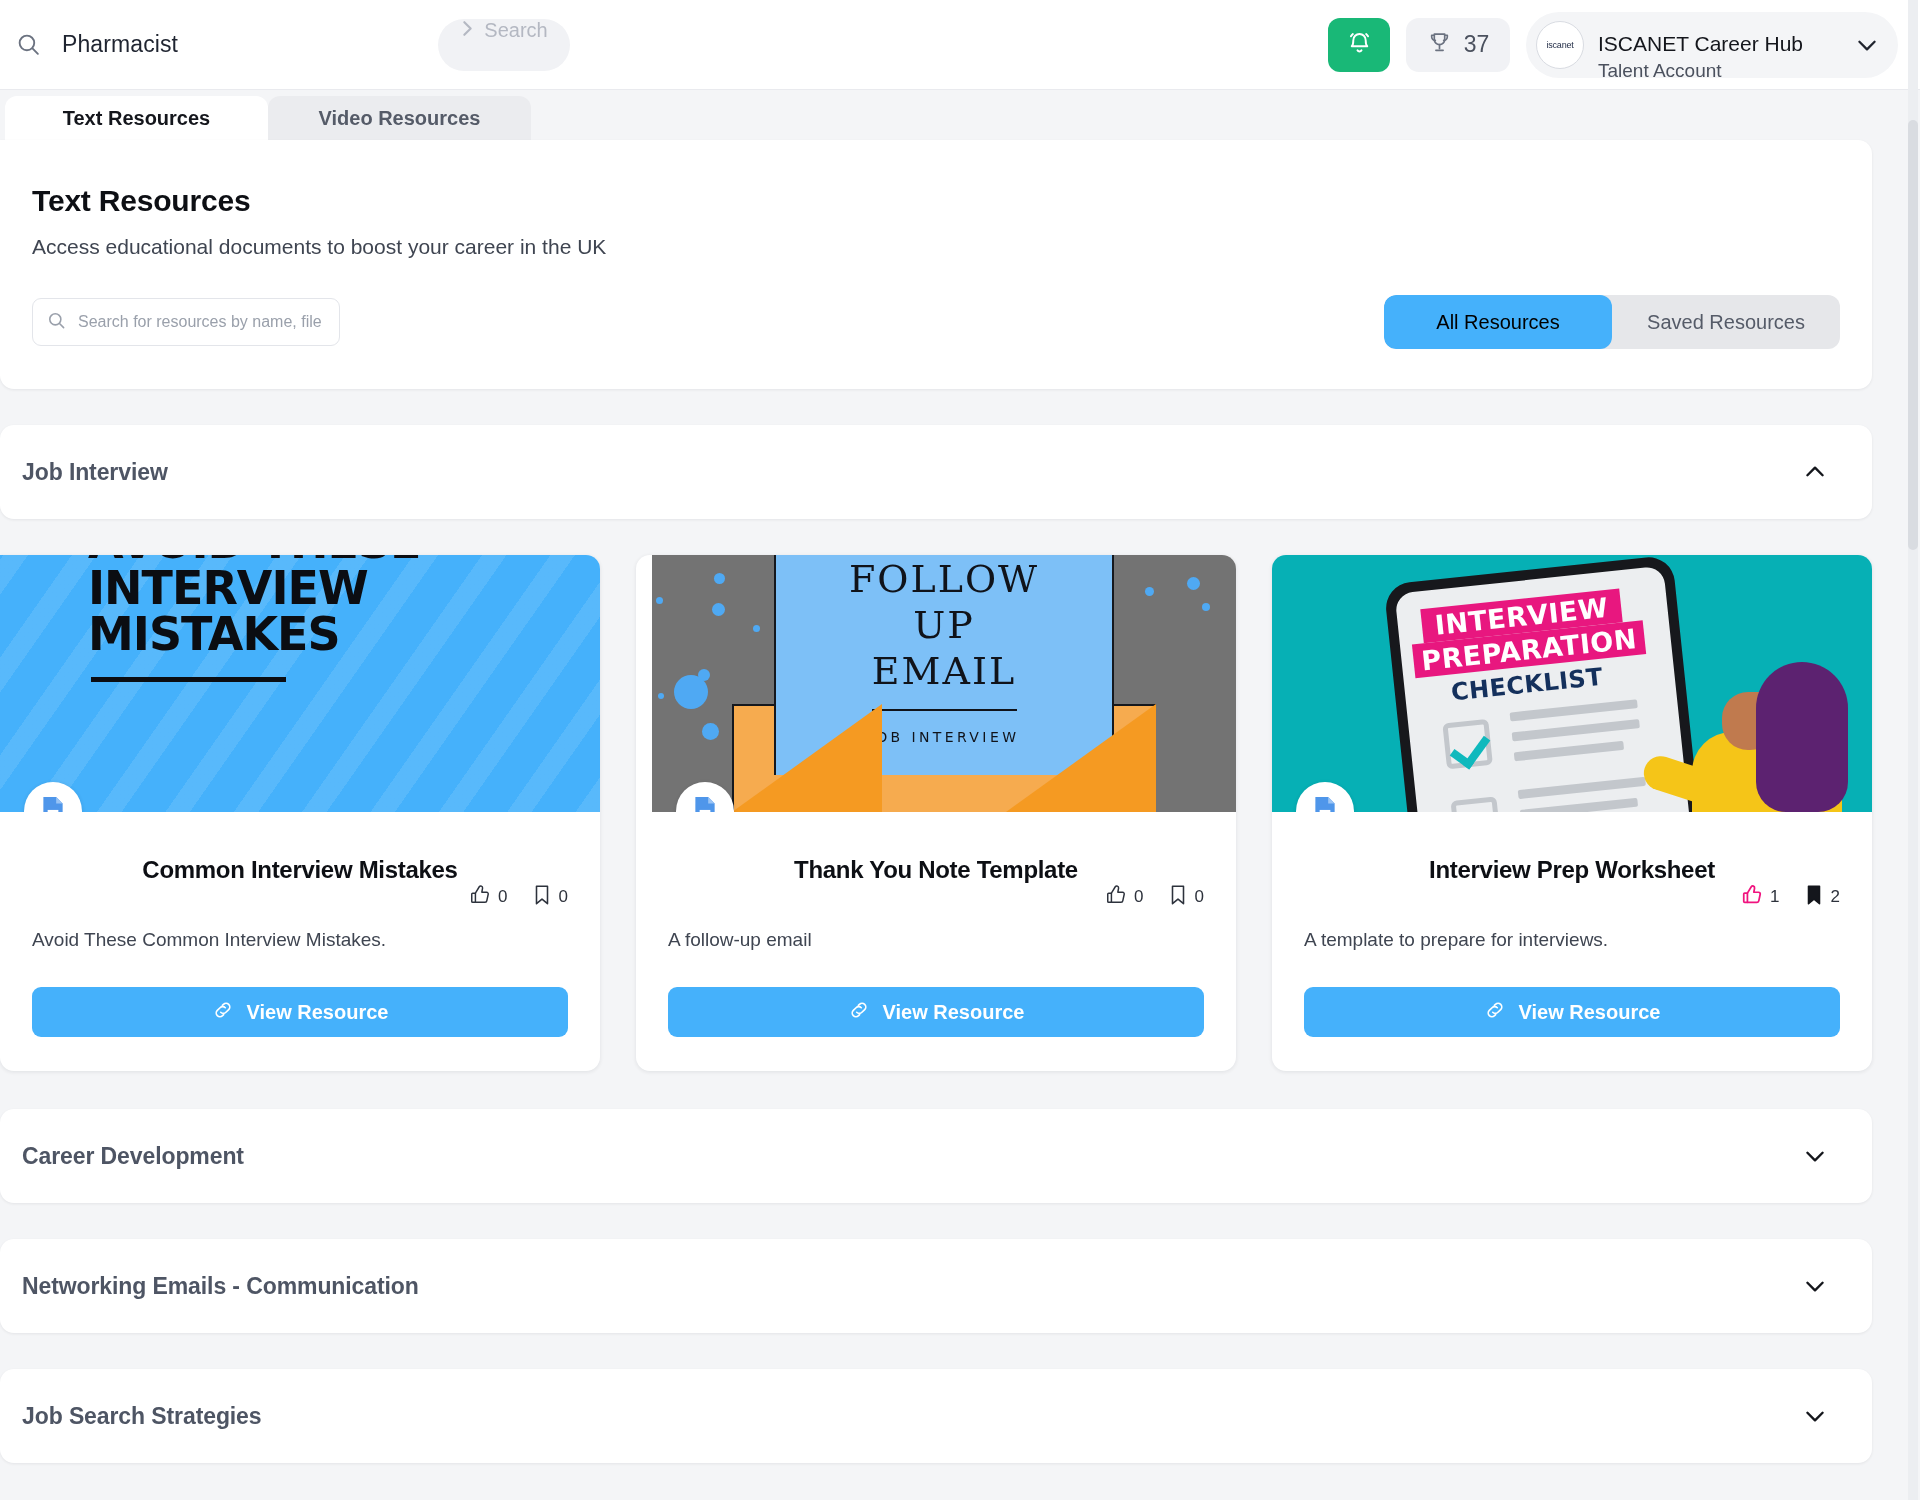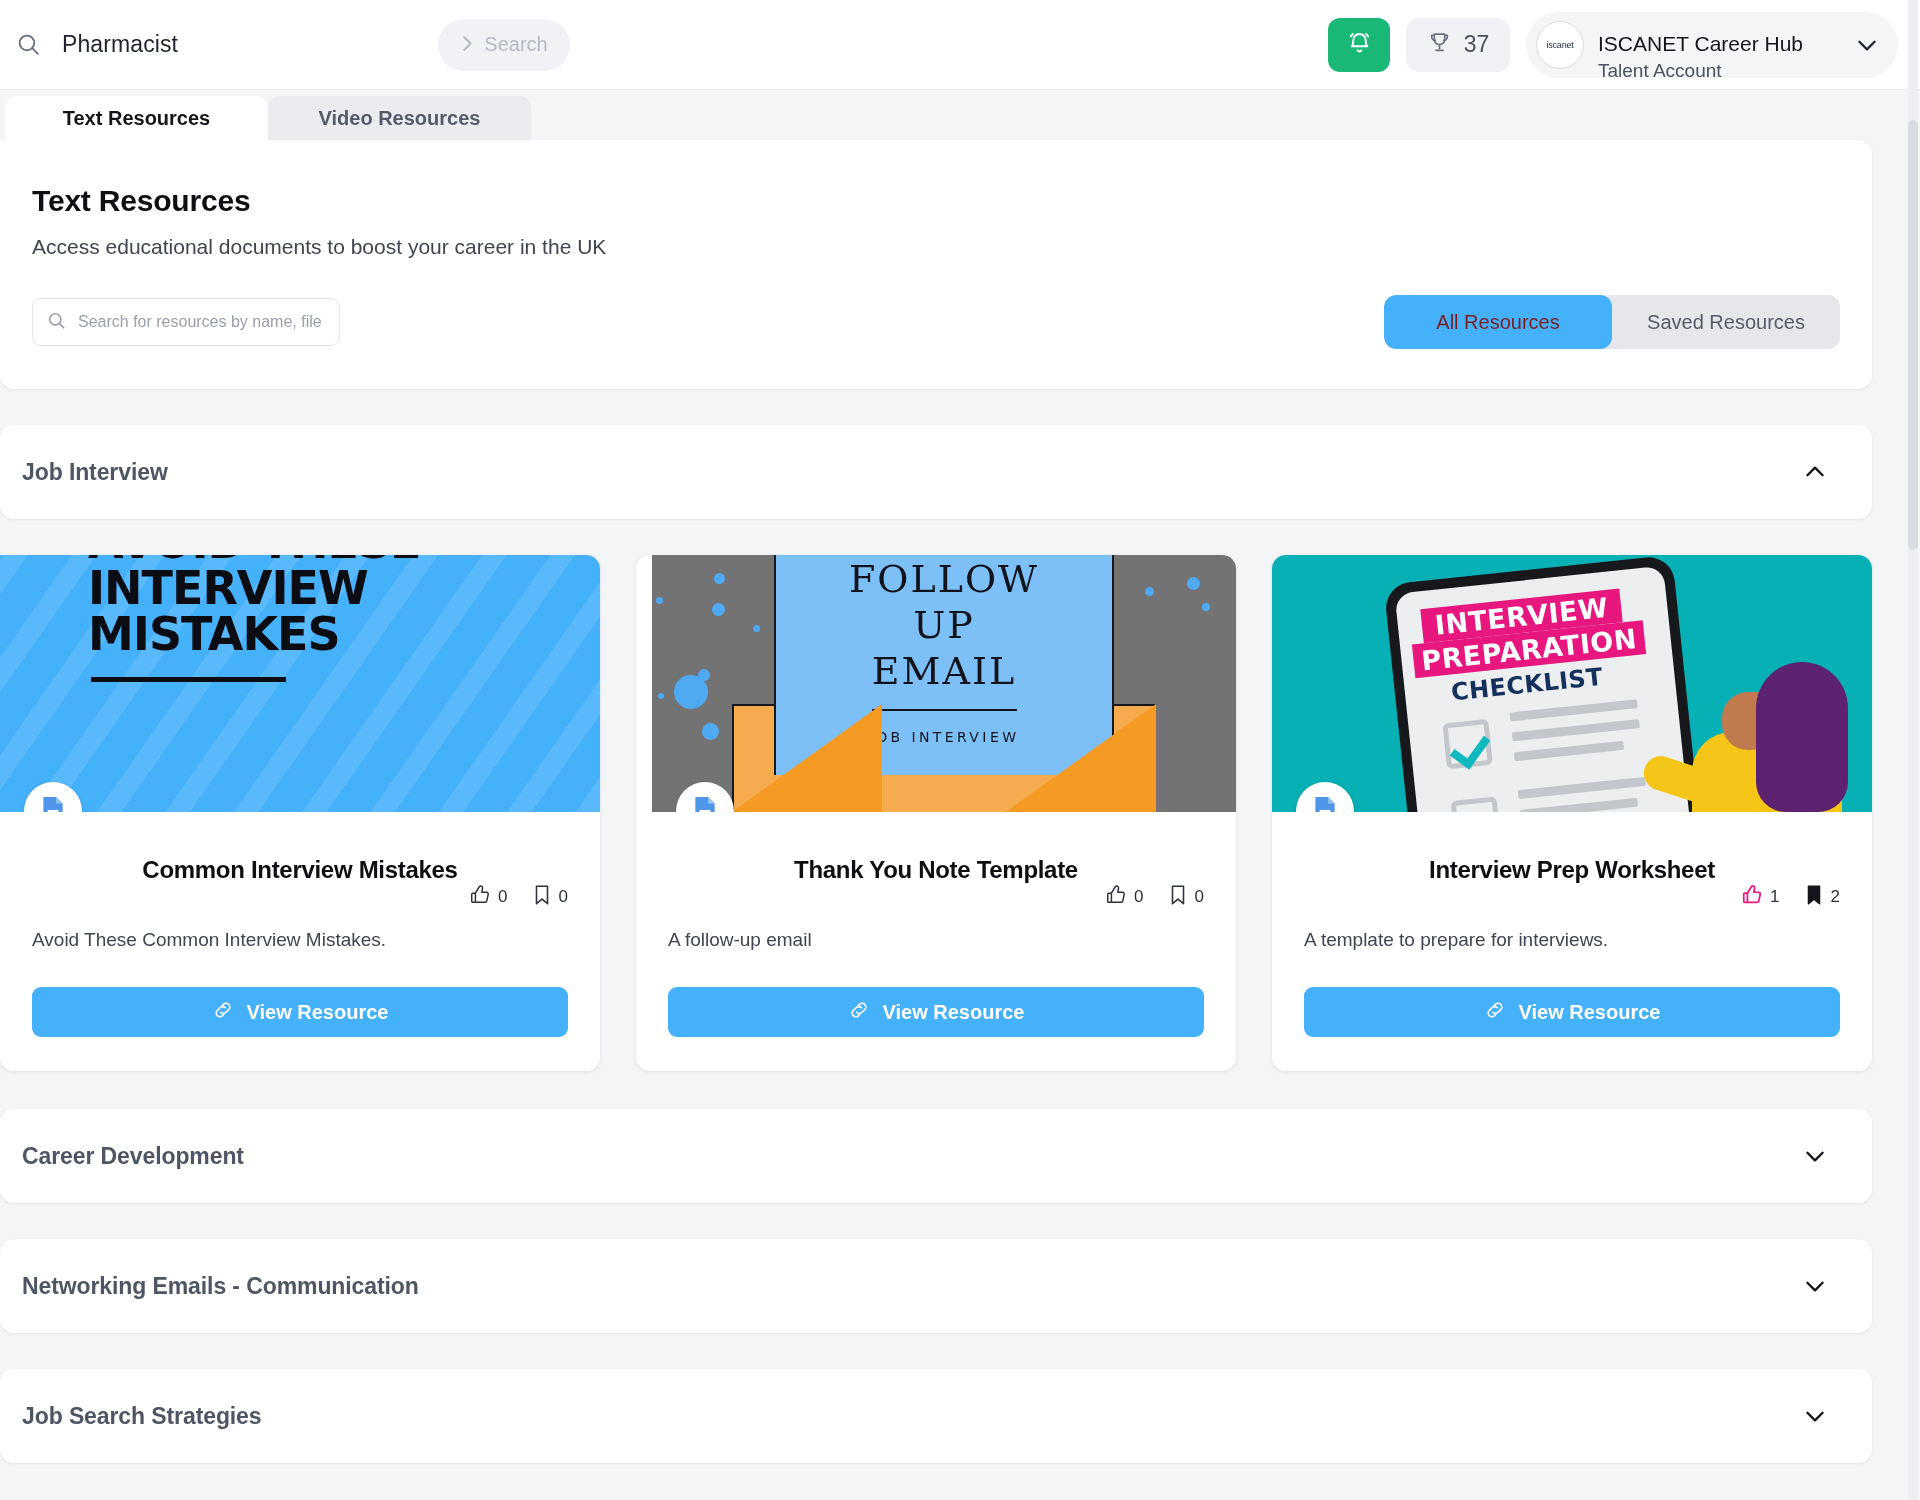--- a/index.html
+++ b/index.html
@@ -25,21 +25,21 @@
   .search-term {
     font-size: 23px; color: #1f2430; margin-left: 20px;
     font-family: "Liberation Sans", sans-serif; letter-spacing: .1px;
   }
   .search-pill {
     margin-left: 260px;
     background: #f1f2f5;
     border-radius: 26px;
     height: 52px;
     width: 132px;
-    display: flex; align-items: center; justify-content: center;
+    display: flex; justify-content: center;
     gap: 9px;
     color: #b4b8c2;
     font-size: 20px;
   }
   .chev-right { font-size: 19px; line-height: 1; color:#b4b8c2; }
 
   .topbar-right {
     margin-left: auto;
     display: flex; align-items: center; gap: 16px;
   }
@@ -139,21 +139,21 @@
     border-radius: 12px;
     padding: 0;
     overflow: hidden;
   }
   .filter-btn {
     height: 54px; min-width: 228px;
     display: flex; align-items: center; justify-content: center;
     font-size: 20px; cursor: pointer; border: none;
     font-family: "Liberation Sans", sans-serif;
   }
-  .filter-btn.active { background: #45b1fb; color: #7f1d1d; border-radius: 12px; }
+  .filter-btn.active { background: #45b1fb; color: #000000; border-radius: 12px; }
   .filter-btn.idle { background: transparent; color: #555b68; }
 
   
   .accordion {
     margin-bottom: 36px;
     border-radius: 14px;
     padding: 0 44px 0 22px;
     height: 94px;
     display: flex; align-items: center;
     cursor: pointer;

